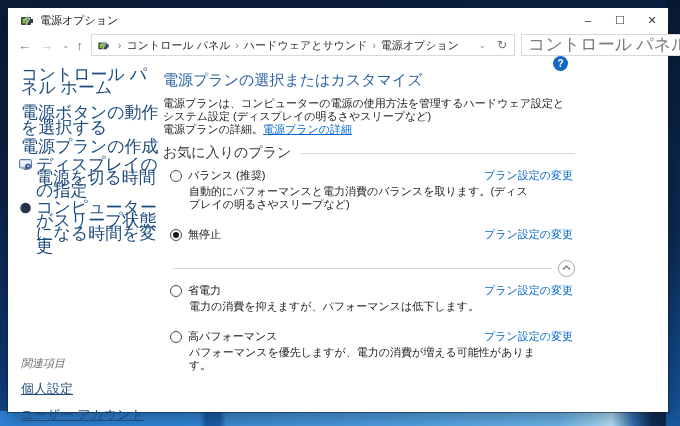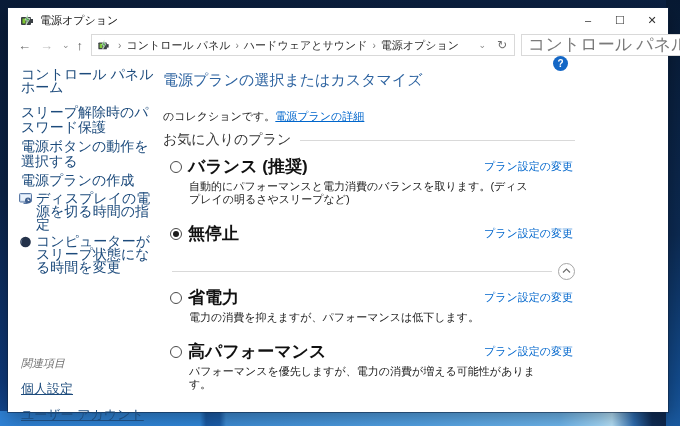--- a/index.html
+++ b/index.html
@@ -49,21 +49,21 @@
     margin-left:6px; flex:1; padding:0 4px 0 6px; }
   .searchbox input { border:none; outline:none; flex:1; font-size:17px; color:#333;
     font-family:Liberation Serif, serif; min-width:0; }
   .searchbox input::placeholder { color:#7a7a7a; }
   .search-icon { flex:0 0 auto; }
 
   
   .content { position:absolute; left:0; top:50px; right:0; bottom:0; background:#fff; }
 
   .sidebar { position:absolute; left:0; top:0; width:155px; bottom:0; padding:10px 4px 0 13px; }
-  .side-link { font-size:14px; color:#1d4b7c; line-height:13px; cursor:pointer; }
+  .side-link { font-size:17px; color:#1d4b7c; line-height:13px; cursor:pointer; }
   .side-home { margin-bottom:11px; }
   .side-task { margin-bottom:4px; line-height:15px; }
   .side-icon-task { display:flex; margin-bottom:4px; }
   .side-icon-task .t-icon { flex:0 0 auto; width:13px; height:12px; margin:1px 4px 0 -2px; }
   .sidebar-related { position:absolute; left:13px; top:298px; }
   .related-header { font-size:11px; color:#6d6d6d; margin-bottom:9px;font-style:italic; }
   .related-link { font-size:13px; color:#1d4b7c; margin-bottom:8px; cursor:pointer;text-decoration:underline; }
 
   .main { position:absolute; left:155px; top:0; width:412px; }
   .main h1 { font-size:15px; font-weight:normal; color:#2d63a0; margin:13px 0 7px 0; }
@@ -75,21 +75,21 @@
   .section-label { font-size:14px; color:#373737; white-space:nowrap; }
   .section-rule { flex:1; border-top:1px solid #d9d9d9; margin-left:9px; }
   .collapse-btn { flex:0 0 auto; width:17px; height:17px; border:1px solid #a6a6a6; border-radius:50%;
     margin-left:6px; display:flex; align-items:center; justify-content:center; cursor:pointer; }
 
   .plan-row { display:flex; align-items:center; margin-top:7px; }
   .radio { flex:0 0 auto; width:12px; height:12px; border:1px solid #4a4a4a; border-radius:50%;
     margin:0 6px 0 7px; position:relative; background:#fff; cursor:pointer; }
   .radio.checked::after { content:""; position:absolute; left:2px; top:2px; width:6px; height:6px;
     border-radius:50%; background:#1a1a1a; }
-  .plan-name { font-size:17px; font-weight:bold; color:#111; }
+  .plan-name { font-size:11px; font-weight:normal; color:#111; }
   .plan-link { font-size:11px; margin-left:auto; padding-right:2px; }
   .plan-desc { font-size:11px; color:#1a1a1a; margin:2px 40px 0 26px; line-height:13px; }
   .gap-lg { height:9px; }
 
   .help-badge { position:absolute; right:7px; top:-2px; width:15px; height:15px; border-radius:50%;
     background:#1467c6; color:#fff; font-size:10px; font-weight:bold;
     display:flex; align-items:center; justify-content:center; cursor:pointer; }
 </style>
 </head>
 <body>
@@ -147,21 +147,20 @@
           <circle cx="5.4" cy="5.4" r="3.6" fill="none" stroke="#5a5a5a" stroke-width="1.2"></circle>
           <line x1="8.2" y1="8.2" x2="11.4" y2="11.4" stroke="#5a5a5a" stroke-width="1.3"></line>
         </svg>
       </div>
     </div>
 
     <div class="content">
 
       <div class="sidebar">
         <div class="side-link side-home">コントロール パネル ホーム</div>
-        <div class="side-link side-task">スリープ解除時のパスワード保護</div>
         <div class="side-link side-task">電源ボタンの動作を選択する</div>
         <div class="side-link side-task">電源プランの作成</div>
 
         <div class="side-icon-task">
           <svg class="t-icon" viewBox="0 0 13 12">
             <rect x="0.5" y="0.5" width="12" height="8.5" rx="1" fill="#c7d6ea" stroke="#5b7aa6"></rect>
             <rect x="2" y="2" width="9.5" height="5.5" fill="#eaf2fb"></rect>
             <rect x="4.5" y="9.5" width="4" height="1.5" fill="#5b7aa6"></rect>
             <circle cx="9" cy="7.5" r="3" fill="#3f5f8e"></circle>
             <path d="M9 5.8 V7.5 H10.4" stroke="#fff" stroke-width="0.9" fill="none"></path>
@@ -183,22 +182,22 @@
           <div class="related-link">ユーザー アカウント</div>
         </div>
       </div>
 
       <div class="main">
         <div class="help-badge">?</div>
 
         <h1>電源プランの選択またはカスタマイズ</h1>
 
         <div class="intro">
-          <br>
-          <span>のコレクションです。</span><a>電源プランの詳細</a>
+          <span>電源プランは、コンピューターの電源の使用方法を管理するハードウェア設定とシステム設定 (ディスプレイの明るさやスリープなど)</span><br>
+          <span>電源プランの詳細。</span><a>電源プランの詳細</a>
         </div>
 
         <div class="section-header">
           <span class="section-label">お気に入りのプラン</span>
           <span class="section-rule"></span>
         </div>
 
         <div class="plan-row">
           <span class="radio"></span>
           <span class="plan-name">バランス (推奨)</span>

